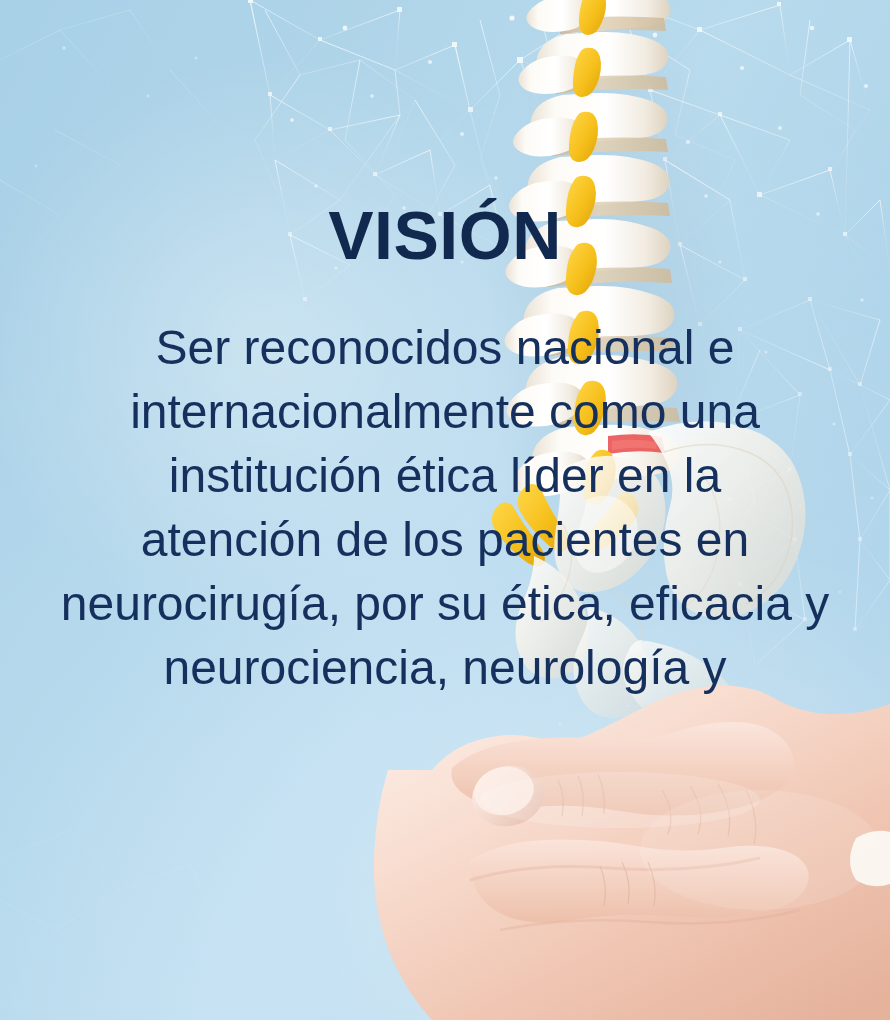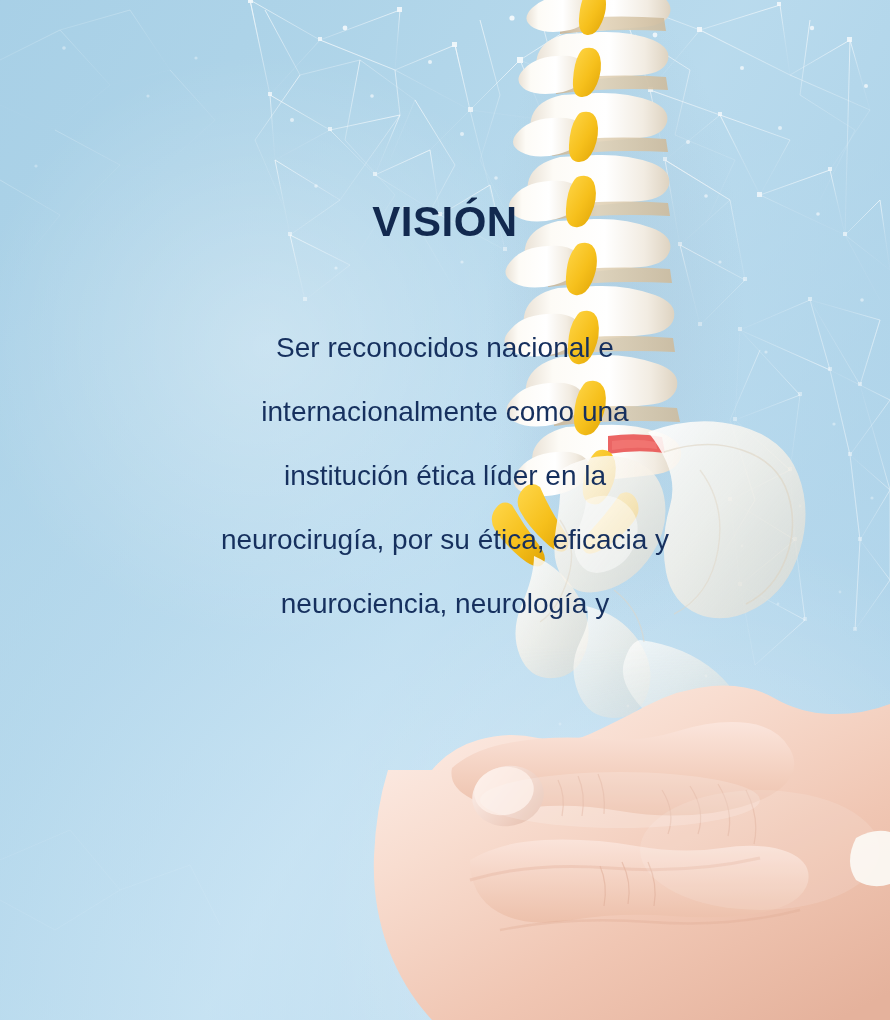--- a/index.html
+++ b/index.html
@@ -63,21 +63,21 @@
     top: 0;
     width: 890px;
     height: 1020px;
   }
   .title {
     position: absolute;
     left: 0;
     top: 200px;
     width: 890px;
     text-align: center;
-    font-size: 42px;
+    font-size: 68px;
     font-weight: 700;
     letter-spacing: .5px;
     color: #12294f;
     line-height: 1.05;
   }
   .body-text {
     position: absolute;
     left: 60px;
     top: 316px;
     width: 770px;
@@ -490,22 +490,23 @@
         <ellipse cx="760" cy="850" rx="120" ry="60" fill="#ffffff" opacity="0.12"></ellipse>
 
         <path d="M856 838 q18 -10 34 -6 l0 52 q-18 6 -34 -4 q-12 -18 0 -42 z" fill="#fbf8f2" opacity="0.95"></path>
       </g>
     </svg>
   </div>
 
   <div class="content">
     <div class="title">VISIÓN</div>
 
-    <div class="body-text" style="font-size: 28px;">
+    <div class="body-text" style="font-size: 48px;">
       <span class="ln">Ser reconocidos nacional e</span>
       <span class="ln">internacionalmente como una</span>
       <span class="ln">institución ética líder en la</span>
+      <span class="ln">atención de los pacientes en</span>
       <span class="ln">neurocirugía, por su ética, eficacia y</span>
       <span class="ln">neurociencia, neurología y</span>
     </div>
   </div>
 
 </div>
 
 </body></html>

